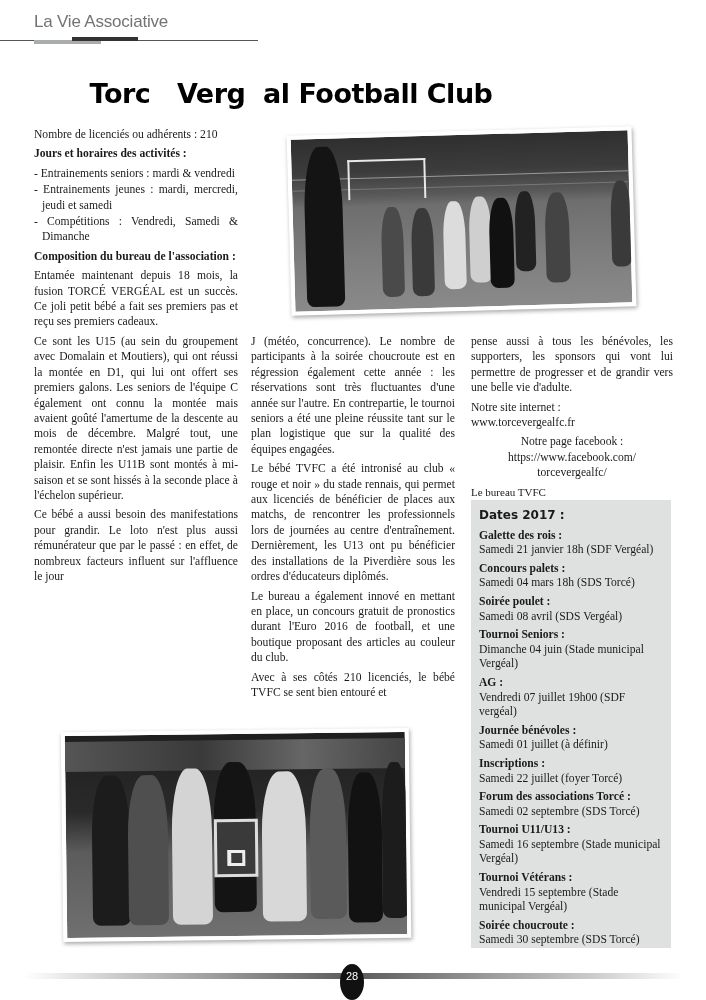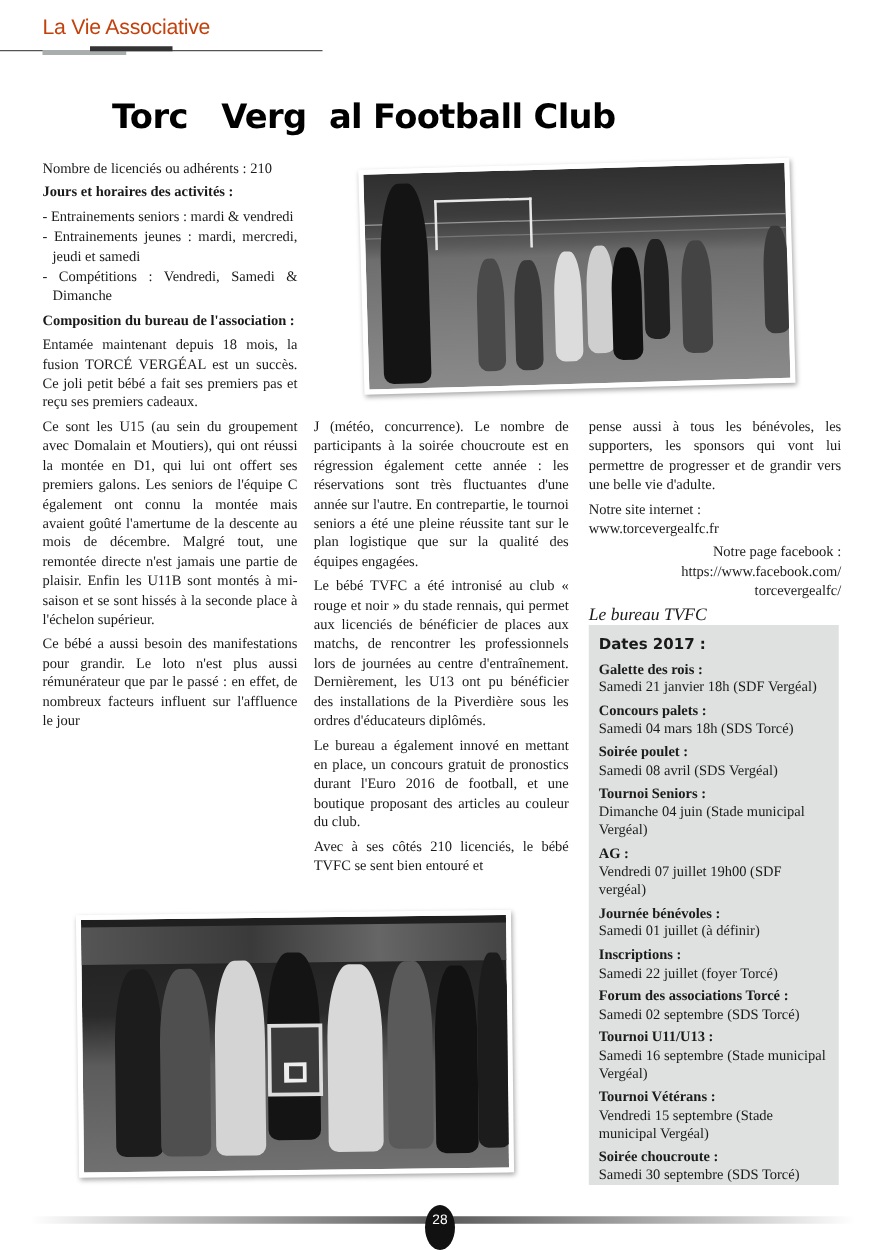--- a/index.html
+++ b/index.html
@@ -1,35 +1,35 @@
 <!DOCTYPE html>
 <html><head>
 <meta charset="utf-8">
 <style>
   * { box-sizing: border-box; margin: 0; padding: 0; }
   html, body { width: 706px; height: 1000px; background: #ffffff; overflow: hidden; }
   body { position: relative; font-family: "DejaVu Serif", serif; color: #1a1a1a; }
 
   .section-header { position: absolute; left: 0; top: 0; width: 706px; height: 50px; }
-  .section-title { position: absolute; left: 34px; top: 12px; font-family: "Liberation Sans", sans-serif; font-size: 17px; color: #c2410c; letter-spacing: -0.2px; }
+  .section-title { position: absolute; left: 34px; top: 12px; font-family: "Liberation Sans", sans-serif; font-size: 17px; color: #737373; letter-spacing: -0.2px; }
   .header-rule { position: absolute; left: 0; top: 40px; width: 258px; height: 1px; background: #555; }
   .header-bar-light { position: absolute; left: 34px; top: 40px; width: 67px; height: 4px; background: #a9adad; }
   .header-bar-dark { position: absolute; left: 72px; top: 37px; width: 66px; height: 4px; background: #333; }
 
   .page-title { position: absolute; left: 0; top: 78px; width: 582px; text-align: center; font-family: "DejaVu Sans", sans-serif; font-weight: bold; font-size: 27px; letter-spacing: -0.5px; color: #000; }
 
   .col { position: absolute; font-size: 11.6px; line-height: 15.4px; font-family: "Liberation Serif", serif; color: #1a1a1a; }
   .col p { text-align: justify; margin-bottom: 4px; }
   .col .bold { font-weight: bold; }
   .col ul { list-style: none; margin-bottom: 4px; }
   .col li { padding-left: 8px; text-indent: -8px; margin-bottom: 1px; text-align: justify; }
   .col1 { left: 34px; top: 127px; width: 204px; }
   .col2 { left: 251px; top: 334px; width: 204px; }
   .col3 { left: 471px; top: 334px; width: 202px; }
-  .signature { text-align: left; font-style: italic; font-size: 14px; margin-top: 2px; }
+  .signature { text-align: left; font-size: 11px; margin-top: 2px; }
 
   .photo { position: absolute; background: #fff; box-shadow: 1px 2px 4px rgba(0,0,0,0.35); padding: 4px; }
   .photo-inner { width: 100%; height: 100%; position: relative; overflow: hidden; }
   .photo-kids { left: 289px; top: 131px; width: 345px; height: 180px; transform: rotate(-1.6deg); }
   .kids-bg { position: absolute; inset: 0; background: linear-gradient(180deg, #2f2f2f 0%, #3c3c3c 20%, #5a5a5a 34%, #6e6e6e 40%, #7d7d7d 70%, #8a8a8a 100%); }
   .goal { position: absolute; left: 56px; top: 22px; width: 78px; height: 40px; border: 2px solid #e8e8e8; border-bottom: none; }
   .fence { position: absolute; left: 0; top: 40px; width: 100%; height: 12px; border-top: 1px solid #999; border-bottom: 1px solid #777; }
   .person { position: absolute; border-radius: 40% 40% 8px 8px; }
   .photo-team { left: 62px; top: 730px; width: 348px; height: 210px; transform: rotate(-0.7deg); }
   .team-bg { position: absolute; inset: 0; background: linear-gradient(180deg, #1f1f1f 0%, #2a2a2a 38%, #5c5c5c 58%, #707070 100%); }
@@ -96,21 +96,21 @@
   <p>Le bureau a également innové en mettant en place, un concours gratuit de pronostics durant l'Euro 2016 de football, et une boutique proposant des articles au couleur du club.</p>
   <p>Avec à ses côtés 210 licenciés, le bébé TVFC se sent bien entouré et</p>
 </div>
 
 <div class="col col3">
   <p>pense aussi à tous les bénévoles, les supporters, les sponsors qui vont lui permettre de progresser et de grandir vers une belle vie d'adulte.</p>
   <p style="text-align:left;">
     <span>Notre site internet :</span><br>
     <span>www.torcevergealfc.fr</span>
   </p>
-  <p style="text-align:right;">
+  <p style="text-align:center;">
     <span>Notre page facebook :</span><br>
     <span style="display:inline-block;width:150px;">https://www.facebook.com/ torcevergealfc/</span>
   </p>
   <p class="signature">Le bureau TVFC</p>
 </div>
 
 <div class="dates-box">
   <div class="dates-title">Dates 2017 :</div>
   <div class="date-item">
       <span class="date-label">Galette des rois :</span>

